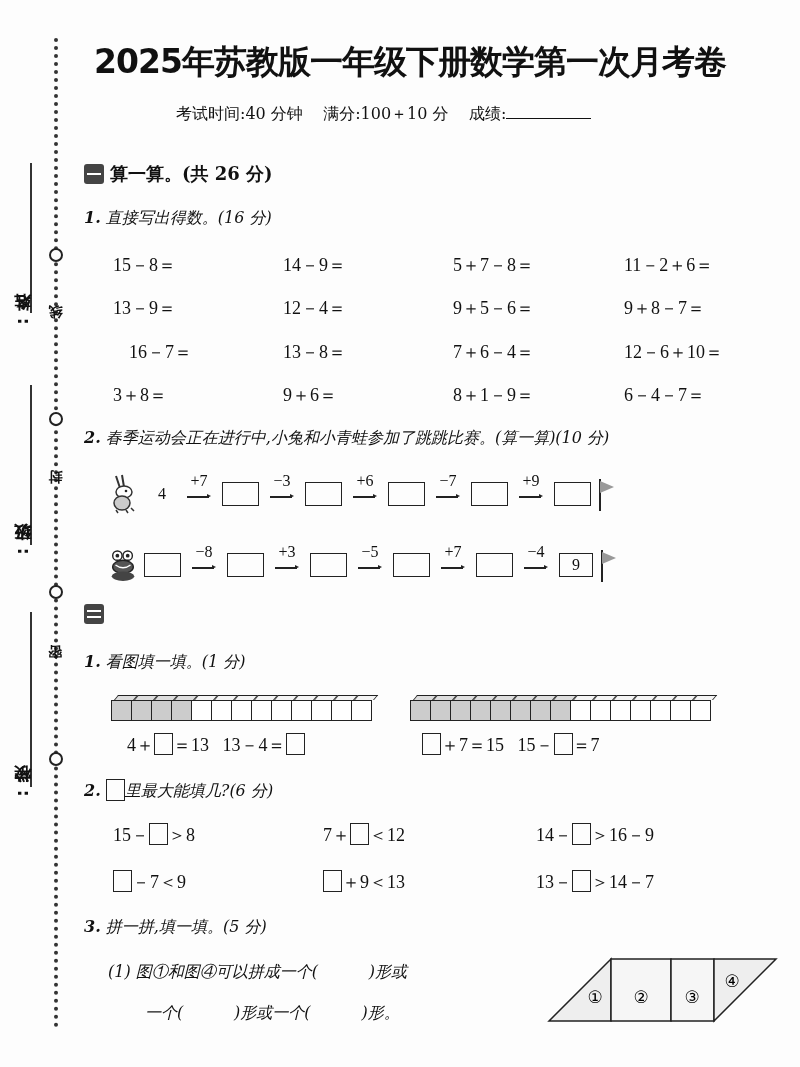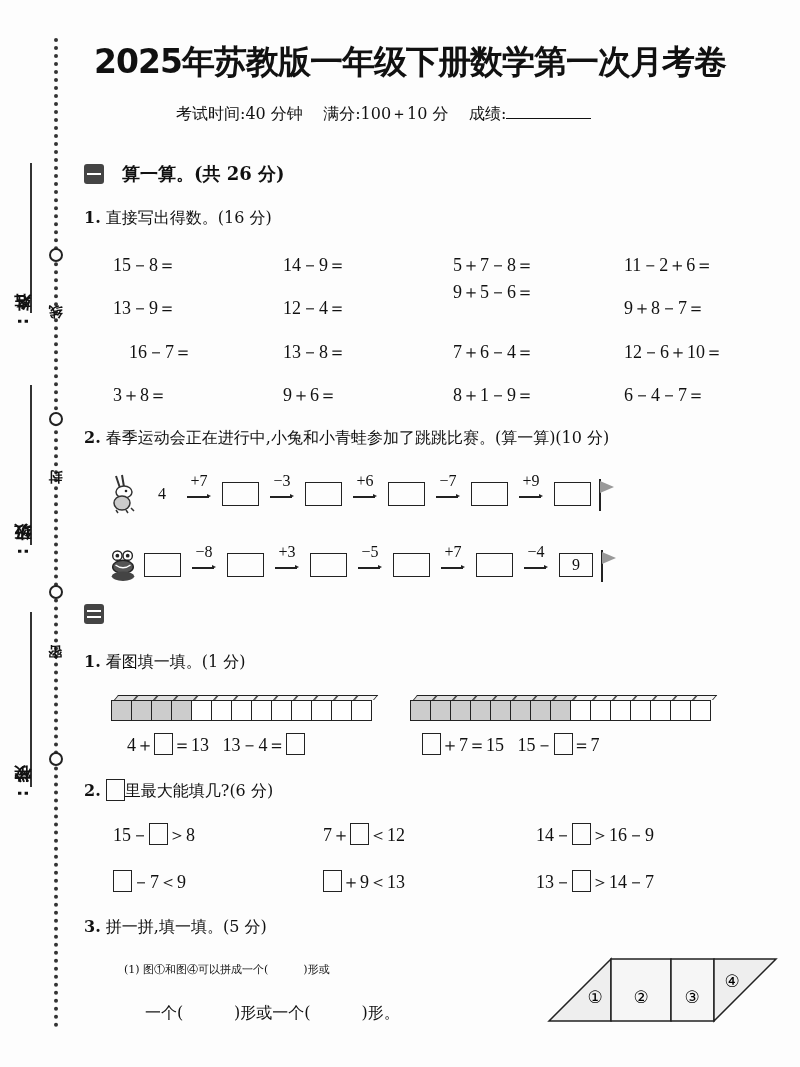--- a/index.html
+++ b/index.html
@@ -10,24 +10,24 @@
   .dotline { position:absolute; left:54px; top:38px; width:0; height:990px; border-left:4px dotted #333; }
   .ring { position:absolute; left:49px; width:10px; height:10px; border:2px solid #222; border-radius:50%; background:#fdfdfd; }
   .cut-char { position:absolute; left:47px; font-size:14px; font-weight:bold; background:#fdfdfd; line-height:16px; writing-mode:vertical-rl; transform:rotate(180deg); }
   .field-line { position:absolute; left:30px; width:2px; background:#333; }
   .field-label { position:absolute; left:10px; font-size:17px; font-weight:bold; writing-mode:vertical-rl; transform:rotate(180deg); font-family:"DejaVu Sans",sans-serif; }
 
   .title { position:absolute; left:0; width:820px; top:40px; text-align:center; font-size:33px; font-weight:bold; font-family:"DejaVu Sans","Liberation Sans",sans-serif; letter-spacing:-1px; }
   .subtitle { position:absolute; left:176px; top:104px; font-size:16px; white-space:pre; }
   .score-line { display:inline-block; width:85px; border-bottom:1.5px solid #111; height:14px; vertical-align:baseline; }
 
-  .sec-head { position:absolute; left:84px; font-size:18px; font-weight:bold; display:flex; align-items:center; gap:18px; }
+  .sec-head { position:absolute; left:84px; font-size:18px; font-weight:bold; display:flex; align-items:center; gap:6px; }
   .sec-badge { width:20px; height:20px; background:#444; border-radius:3px; position:relative; display:inline-block; }
   .sec-badge .bar { position:absolute; left:3px; right:3px; height:2px; background:#fff; }
-  .q { position:absolute; left:84px; font-size:16px; white-space:pre; }
+  .q { position:absolute; left:84px; font-size:16px; white-space:pre;font-style:italic; }
   .q b { font-weight:bold; }
 
   .eq { position:absolute; font-size:18px; font-family:"Liberation Serif","DejaVu Serif",serif; white-space:pre;text-align:center; }
 
   .chain { position:absolute; left:108px; height:40px; display:flex; align-items:center; }
   .box { display:inline-block; width:37px; height:24px; border:1.5px solid #222; box-sizing:border-box; font-size:16px; text-align:center; line-height:22px; font-family:"Liberation Serif",serif; }
   .step { display:inline-block; width:46px; text-align:center; position:relative; height:40px; }
   .step .op { position:absolute; left:0; right:0; top:-2px; font-size:16px; font-family:"Liberation Serif",serif; }
   .step .arr { position:absolute; left:11px; top:22px; width:22px; height:1.5px; background:#222; }
   .step .arr::after { content:""; position:absolute; right:-2px; top:-2px; border-left:4px solid #222; border-top:2.5px solid transparent; border-bottom:2.5px solid transparent; }
@@ -75,21 +75,21 @@
 <div class="q" style="top:208px"><b>1.</b> <span>直接写出得数。(16 分)</span></div>
 
 <div>
   <div class="eq" style="left:113px;top:253px">15－8＝</div>
   <div class="eq" style="left:283px;top:253px">14－9＝</div>
   <div class="eq" style="left:453px;top:253px">5＋7－8＝</div>
   <div class="eq" style="left:624px;top:253px">11－2＋6＝</div>
 
   <div class="eq" style="left:113px;top:296px">13－9＝</div>
   <div class="eq" style="left:283px;top:296px">12－4＝</div>
-  <div class="eq" style="left:453px;top:280px">9＋5－6＝</div>
+  <div class="eq" style="left:453px;top:296px">9＋5－6＝</div>
   <div class="eq" style="left:624px;top:296px">9＋8－7＝</div>
 
   <div class="eq" style="left:129px;top:340px">16－7＝</div>
   <div class="eq" style="left:283px;top:340px">13－8＝</div>
   <div class="eq" style="left:453px;top:340px">7＋6－4＝</div>
   <div class="eq" style="left:624px;top:340px">12－6＋10＝</div>
 
   <div class="eq" style="left:113px;top:383px">3＋8＝</div>
   <div class="eq" style="left:283px;top:383px">9＋6＝</div>
   <div class="eq" style="left:453px;top:383px">8＋1－9＝</div>
@@ -228,21 +228,21 @@
 <div class="q" style="top:779px"><b>2.</b> <span class="sbox" style="vertical-align:-5px"></span><span>里最大能填几?(6 分)</span></div>
 
 <div class="eq" style="left:113px;top:823px"><span>15－</span><span class="sbox"></span><span>＞8</span></div>
 <div class="eq" style="left:323px;top:823px"><span>7＋</span><span class="sbox"></span><span>＜12</span></div>
 <div class="eq" style="left:536px;top:823px"><span>14－</span><span class="sbox"></span><span>＞16－9</span></div>
 <div class="eq" style="left:113px;top:870px"><span></span><span class="sbox"></span><span>－7＜9</span></div>
 <div class="eq" style="left:323px;top:870px"><span></span><span class="sbox"></span><span>＋9＜13</span></div>
 <div class="eq" style="left:536px;top:870px"><span>13－</span><span class="sbox"></span><span>＞14－7</span></div>
 
 <div class="q" style="top:917px"><b>3.</b> <span>拼一拼,填一填。(5 分)</span></div>
-<div class="q" style="left:124px;top:962px;font-size:11px">(1) 图①和图④可以拼成一个(          )形或</div>
+<div class="q" style="left:108px;top:962px;font-size:16px">(1) 图①和图④可以拼成一个(          )形或</div>
 <div class="q" style="left:145px;top:1003px;font-size:16px">一个(          )形或一个(          )形。</div>
 
 <svg class="abs" style="left:545px;top:955px" width="240" height="70" viewBox="0 0 240 70">
   <polygon points="4,66 66,4 66,66" fill="#eee" stroke="#222" stroke-width="1.5"></polygon>
   <rect x="66" y="4" width="60" height="62" fill="#f6f6f6" stroke="#222" stroke-width="1.5"></rect>
   <rect x="126" y="4" width="43" height="62" fill="#f6f6f6" stroke="#222" stroke-width="1.5"></rect>
   <polygon points="169,4 231,4 169,66" fill="#eee" stroke="#222" stroke-width="1.5"></polygon>
   <text x="50" y="48" text-anchor="middle" font-size="17" font-family="DejaVu Sans, sans-serif">①</text>
   <text x="96" y="48" text-anchor="middle" font-size="17" font-family="DejaVu Sans, sans-serif">②</text>
   <text x="147" y="48" text-anchor="middle" font-size="17" font-family="DejaVu Sans, sans-serif">③</text>

